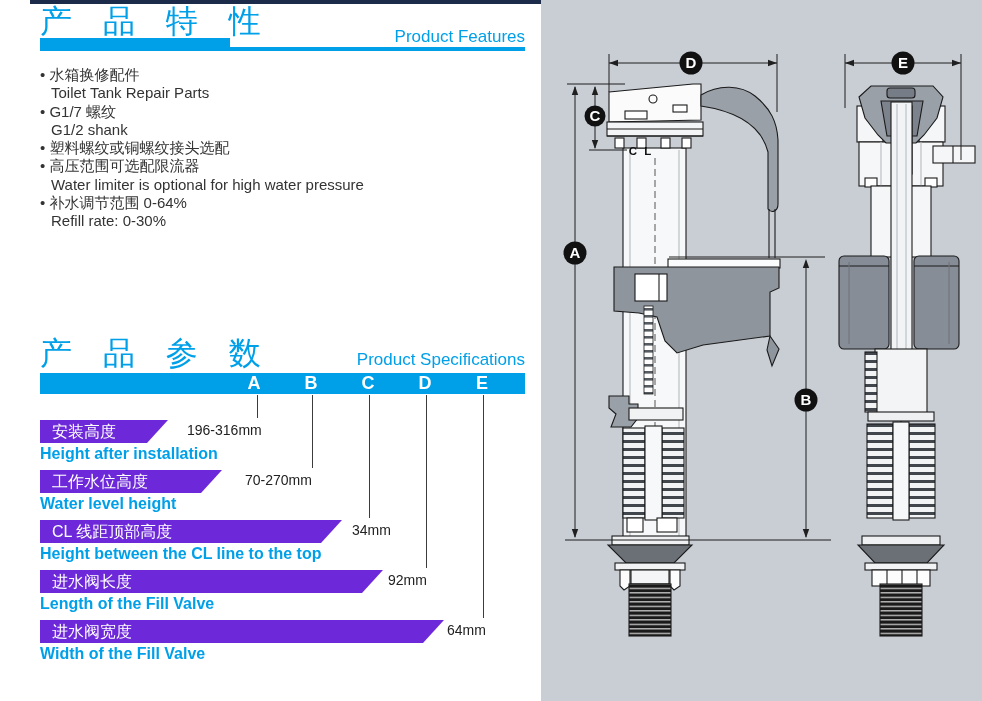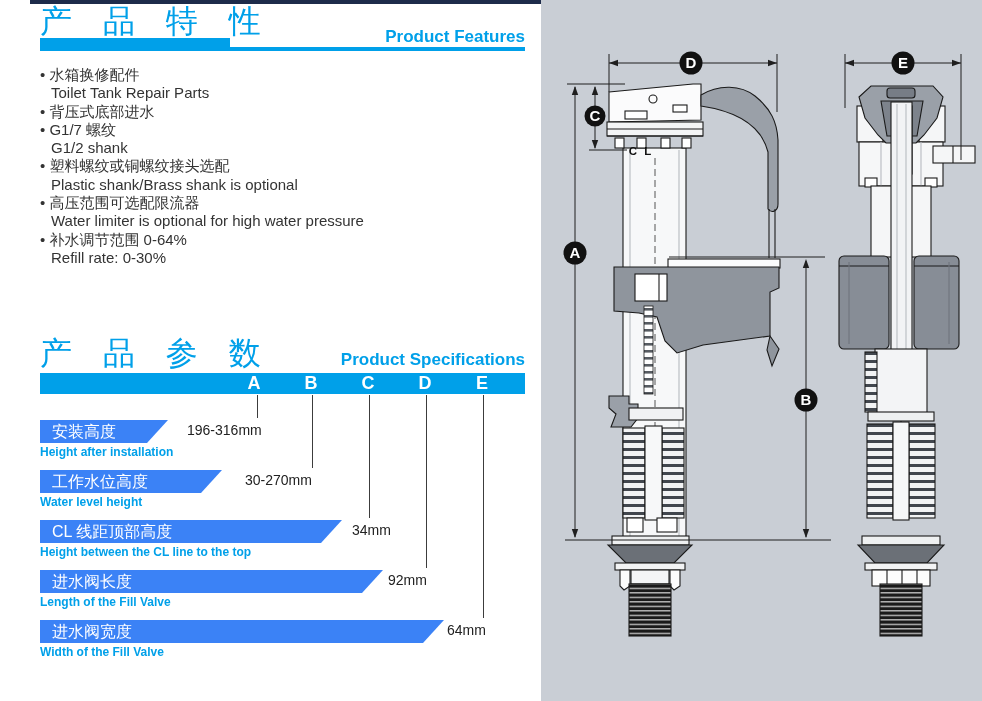--- a/index.html
+++ b/index.html
@@ -6,45 +6,45 @@
   body{
     width:982px;height:701px;position:relative;overflow:hidden;
     background:#ffffff;
     font-family:"Liberation Sans","DejaVu Sans",sans-serif;
     color:#333;
   }
   .top-rule{position:absolute;left:30px;top:0;width:511px;height:4px;background:#1d2b4a}
 
   
   .sec-title-zh{position:absolute;left:40px;font-size:32px;font-weight:normal;color:#00a0e9;letter-spacing:11px;white-space:nowrap}
-  .sec-title-en{position:absolute;text-align:right;font-size:17px;font-weight:bold;color:#00a0e9;white-space:nowrap}
+  .sec-title-en{position:absolute;text-align:right;font-size:17px;font-weight:normal;color:#00a0e9;white-space:nowrap}
   .rule-thick{position:absolute;left:40px;width:190px;height:13px;background:#00a0e9}
   .rule-thin{position:absolute;left:230px;width:295px;height:4px;background:#00a0e9}
 
   
   .features-list{position:absolute;left:40px;top:66px;width:498px;font-size:15px;line-height:18.3px;color:#333}
   .feat-zh{white-space:nowrap}
   .feat-zh::before{content:"• ";}
   .feat-en{padding-left:11px;white-space:nowrap}
 
   
   .spec-header-bar{position:absolute;left:40px;top:373px;width:485px;height:21px;background:#00a0e9}
   .col-ltr{position:absolute;top:373px;width:20px;height:21px;line-height:21px;text-align:center;color:#fff;font-weight:bold;font-size:18px}
 
   
   .conn{position:absolute;width:1px;background:#3c3c3c}
 
   
   .spec-bar{
-    position:absolute;left:40px;height:23px;background:#3b82f6;color:#fff;
+    position:absolute;left:40px;height:23px;background:#6d28d9;color:#fff;
     font-size:16px;line-height:23px;padding-left:12px;box-sizing:border-box;
     clip-path:polygon(0 0,100% 0,calc(100% - 21px) 100%,0 100%);
     white-space:nowrap;
   }
-  .spec-en{position:absolute;left:40px;color:#00a0e9;font-weight:bold;font-size:12px;white-space:nowrap}
+  .spec-en{position:absolute;left:40px;color:#00a0e9;font-weight:bold;font-size:16px;white-space:nowrap}
   .spec-val{position:absolute;font-size:14px;color:#222;white-space:nowrap}
 
   
   .diagram-panel{position:absolute;left:541px;top:0;width:441px;height:701px}
   .dim-letter{fill:#ffffff;font-weight:bold;font-size:15px;text-anchor:middle}
   .cl-text{fill:#111;font-weight:bold;font-size:11.5px;letter-spacing:2px;text-anchor:middle}
 </style>
 </head>
 <body>
 
@@ -55,29 +55,27 @@
   <div class="sec-title-en" style="left:260px;top:27px;width:265px">Product Features</div>
   <div class="rule-thick" style="top:38px"></div>
   <div class="rule-thin" style="top:47px"></div>
 
   <div class="features-list">
     <div>
       <div class="feat-zh">水箱换修配件</div>
       <div class="feat-en">Toilet Tank Repair Parts</div>
     </div>
     <div>
-      <div class="feat-zh">背压式底部进水</div>
     </div>
     <div>
       <div class="feat-zh">G1/7 螺纹</div>
       <div class="feat-en">G1/2 shank</div>
     </div>
     <div>
       <div class="feat-zh">塑料螺纹或铜螺纹接头选配</div>
-      <div class="feat-en">Plastic shank/Brass shank is optional</div>
     </div>
     <div>
       <div class="feat-zh">高压范围可选配限流器</div>
       <div class="feat-en">Water limiter is optional for high water pressure</div>
     </div>
     <div>
       <div class="feat-zh">补水调节范围 0-64%</div>
       <div class="feat-en">Refill rate: 0-30%</div>
     </div>
   </div>
@@ -98,21 +96,21 @@
   <div class="conn" style="left:312px;top:395px;height:73px"></div>
   <div class="conn" style="left:369px;top:395px;height:123px"></div>
   <div class="conn" style="left:426px;top:395px;height:173px"></div>
   <div class="conn" style="left:483px;top:395px;height:223px"></div>
 
   <div class="spec-bar" style="top:420px;width:128px">安装高度</div>
   <div class="spec-val" style="left:187px;top:422px">196-316mm</div>
   <div class="spec-en" style="top:445px">Height after installation</div>
 
   <div class="spec-bar" style="top:470px;width:182px">工作水位高度</div>
-  <div class="spec-val" style="left:245px;top:472px">30-270mm</div>
+  <div class="spec-val" style="left:245px;top:472px">70-270mm</div>
   <div class="spec-en" style="top:495px">Water level height</div>
 
   <div class="spec-bar" style="top:520px;width:302px">CL 线距顶部高度</div>
   <div class="spec-val" style="left:352px;top:522px">34mm</div>
   <div class="spec-en" style="top:545px">Height between the CL line to the top</div>
 
   <div class="spec-bar" style="top:570px;width:343px">进水阀长度</div>
   <div class="spec-val" style="left:388px;top:572px">92mm</div>
   <div class="spec-en" style="top:595px">Length of the Fill Valve</div>
 

